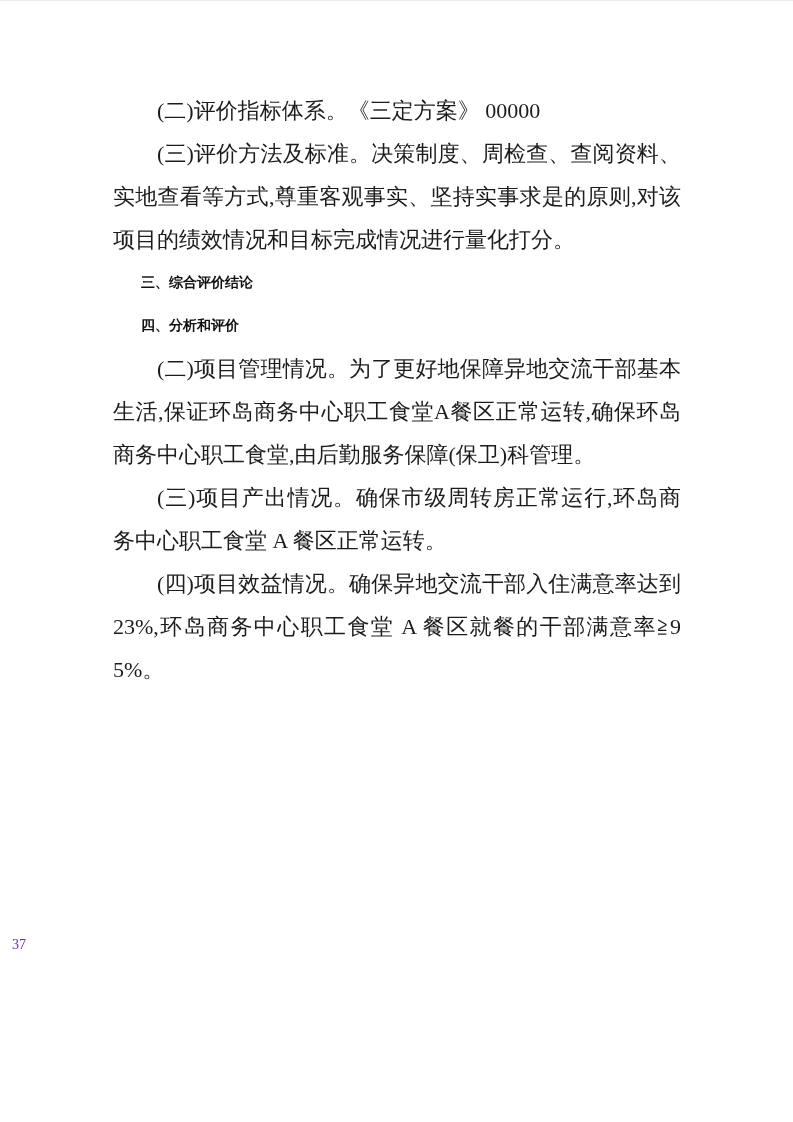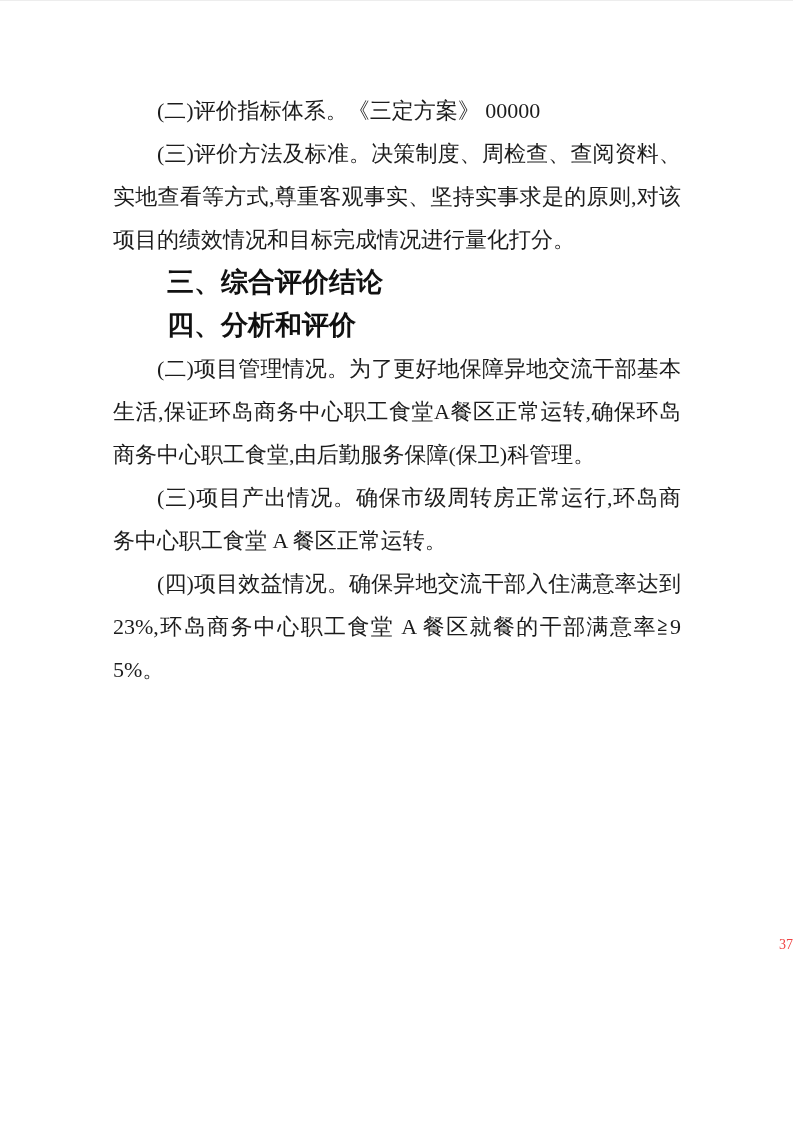--- a/index.html
+++ b/index.html
@@ -30,35 +30,35 @@
     word-break: break-all;
   }
   .para:last-of-type {
     text-align-last: left;
   }
   .heading {
     margin: 0;
     text-indent: 2em;
     font-family: "Liberation Sans", "DejaVu Sans", sans-serif;
     font-weight: bold;
-    font-size: 27px;
+    font-size: 14px;
     line-height: 43px;
     color: #111111;
     text-align: left;
   }
   .page-number {
     position: absolute;
     left: 12px;
     right: 0;
     bottom: 58px;
-    text-align: right;
+    text-align: left;
     font-family: "Liberation Serif", "DejaVu Serif", serif;
     font-size: 14px;
     line-height: 18px;
-    color: #ef4444;
+    color: #6d28d9;
     text-indent: 0;
   }
 </style>
 </head>
 <body>
 
 <div class="page">
   <main>
     <p class="para">(二)评价指标体系。《三定方案》 00000</p>
     <p class="para">(三)评价方法及标准。决策制度、周检查、查阅资料、实地查看等方式,尊重客观事实、坚持实事求是的原则,对该项目的绩效情况和目标完成情况进行量化打分。</p>

